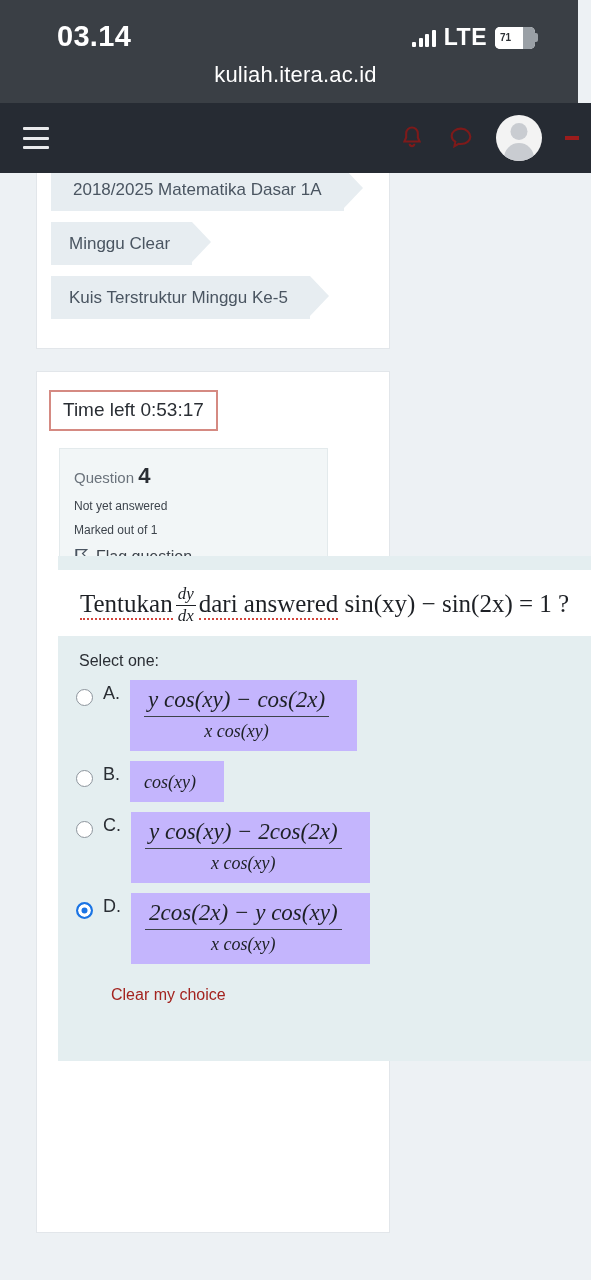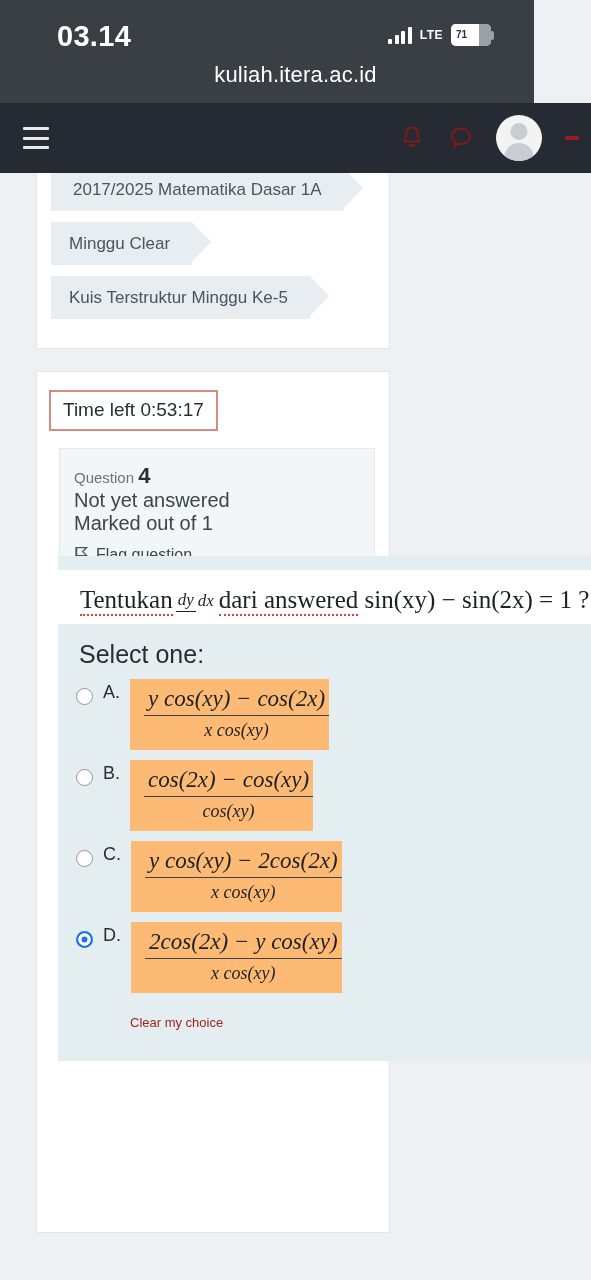--- a/index.html
+++ b/index.html
@@ -6,38 +6,38 @@
   html, body {
     width: 591px; height: 1280px;
     font-family: "Liberation Sans", sans-serif;
     background: #ffffff;
     overflow: hidden;
   }
   .screen { position: relative; width: 591px; height: 1280px; background: #edf1f4; }
 
   
   .statusbar {
-    position: absolute; top: 0; left: 0; width: 534px; height: 103px;
+    position: absolute; top: 0; left: 0; width: 578px; height: 103px;
     background: #3a3f45; color: #fff;
   }
   .clock {
     position: absolute; left: 57px; top: 20px;
     font-size: 29px; font-weight: bold; letter-spacing: .3px;
   }
   .status-right {
     position: absolute; right: 40px; top: 24px;
     display: flex; align-items: center; gap: 8px;
   }
   .signal { display: flex; align-items: flex-end; gap: 2.5px; height: 18px; }
   .signal i { display: block; width: 4px; background: #fff; border-radius: 1px; }
   .signal i:nth-child(1) { height: 5px; }
   .signal i:nth-child(2) { height: 9px; }
   .signal i:nth-child(3) { height: 13px; }
   .signal i:nth-child(4) { height: 17px; }
-  .lte { font-size: 12px; font-weight: bold; letter-spacing: .5px; }
+  .lte { font-size: 23px; font-weight: bold; letter-spacing: .5px; }
   .battery {
     position: relative; width: 40px; height: 22px;
     background: #fff; border-radius: 5px;
     display: flex; align-items: center; justify-content: flex-start;
     overflow: hidden;
   }
   .battery .fill { position: absolute; left: 0; top: 0; bottom: 0; width: 71%; background: #fff; }
   .battery .empty { position: absolute; right: 0; top: 0; bottom: 0; width: 29%; background: #9aa0a6; }
   .battery .pct {
     position: relative; z-index: 2; color: #2b2f34;
@@ -103,77 +103,77 @@
   .crumb.first { padding-left: 22px; }
 
   
   .quiz-card { margin-top: 22px; padding: 18px 12px 22px 12px; }
   .timer-row { display: flex; justify-content: flex-start; padding-right: 10px; }
   .timer {
     border: 2px solid #d58a82; color: #2a2e34; background: #fff;
     font-size: 19px; padding: 8px 12px; line-height: 1.1;
   }
   .qinfo {
-    margin: 17px 0 0 10px; width: 316px;
+    margin: 17px 0 0 10px; width: 269px;
     background: #f2f6f7; border: 1px solid #e3eaec; padding: 14px 14px 15px 14px;
     color: #3d444c;
   }
   .qinfo .qno { font-size: 15px; color: #6b737c; }
   .qinfo .qno b { font-size: 22px; color: #2a2e34; font-weight: bold; }
-  .qinfo .line { font-size: 20px; color: #3d444c; }
+  .qinfo .line { font-size: 12px; margin-top: 10px; color: #3d444c; }
   .qinfo .flag { font-size: 16px; margin-top: 11px; display: flex; align-items: center; gap: 7px; color:#3d444c; }
 
   
   .qcontent {
     position: absolute; left: 58px; top: 383px; width: 533px;
     background: #e4eef0;
   }
   .qtext-strip {
     background: #ffffff; width: 533px; padding: 16px 0 10px 22px;
     margin-top: 14px;
   }
   .qtext {
     font-family: "Liberation Serif", serif; font-size: 25px; color: #1d2025;
     white-space: nowrap; line-height: 1.1;
   }
   .spell { border-bottom: 2px dotted #d4453c; padding-bottom: 1px; }
   .frac-inline {
-    display: inline-flex; flex-direction: row; vertical-align: middle;
+    display: inline-flex; flex-direction: column; vertical-align: middle;
     text-align: right; font-style: italic; font-size: 17px; margin: 0 3px;
     position: relative; top: -1px;
   }
   .frac-inline .num { border-bottom: 1.6px solid #1d2025; padding: 0 2px 1px 2px; }
   .frac-inline .den { padding: 1px 2px 0 2px; }
 
-  .select-one { font-size: 25px; color: #2a2e34; padding: 16px 0 0 21px; }
+  .select-one { font-size: 16px; color: #2a2e34; padding: 16px 0 0 21px; }
 
   .opt-row { display: flex; align-items: flex-start; padding: 10px 0 0 18px; }
   .radio {
     width: 17px; height: 17px; border-radius: 50%; border: 1.8px solid #8d959d;
     background: #fff; flex: 0 0 auto; margin-top: 9px;
   }
   .radio.sel {
     border: 2px solid #1b74e4; background: #1b74e4;
     box-shadow: inset 0 0 0 3.5px #ffffff;
   }
   .opt-letter { font-size: 18px; color: #2a2e34; margin: 3px 0 0 10px; flex: 0 0 auto; }
   .opt-formula {
-    background: #fdba74; margin-left: 10px; padding: 7px 0 9px 14px;
+    background: #c4b5fd; margin-left: 10px; padding: 7px 28px 9px 14px;
     font-family: "Liberation Serif", serif; color: #1d2025;
   }
   .frac { display: inline-block; text-align: center; }
   .frac .num {
     font-size: 23px; white-space: nowrap; padding: 0 4px 3px 4px;
     border-bottom: 1.7px solid #3d434a; display: block;
   }
   .frac .den { font-size: 18px; white-space: nowrap; padding-top: 4px; display: block; }
   .it { font-style: italic; }
 
   .clear-choice {
-    color: #a3231f; font-size: 13px; padding: 22px 0 24px 72px;
+    color: #a3231f; font-size: 16px; padding: 22px 0 24px 53px;
   }
 </style>
 </head>
 <body>
 
 <div class="screen">
 
   <div class="statusbar">
     <div class="clock">03.14</div>
     <div class="status-right">
@@ -212,21 +212,21 @@
       </svg>
       <div class="avatar"></div>
       <div class="nav-dash"></div>
     </div>
   </div>
 
   <div class="body-area">
 
     <div class="card crumb-card">
       <div class="crumbs">
-        <div class="crumb first">2017/2025 Matematika Dasar 1A</div><br>
+        <div class="crumb first">2018/2025 Matematika Dasar 1A</div><br>
         <div class="crumb">Minggu Clear</div><br>
         <div class="crumb">Kuis Terstruktur Minggu Ke-5</div>
       </div>
     </div>
 
     <div class="card quiz-card" style="height:862px;">
       <div class="timer-row">
         <div class="timer">Time left 0:53:17</div>
       </div>
 
@@ -267,21 +267,20 @@
             <span class="den it">x cos(xy)</span>
           </span>
         </div>
       </div>
 
       <div class="opt-row">
         <div class="radio"></div>
         <div class="opt-letter">B.</div>
         <div class="opt-formula">
           <span class="frac">
-            <span class="num it">cos(2x) − cos(xy)</span>
             <span class="den it">cos(xy)</span>
           </span>
         </div>
       </div>
 
       <div class="opt-row">
         <div class="radio"></div>
         <div class="opt-letter">C.</div>
         <div class="opt-formula">
           <span class="frac">

